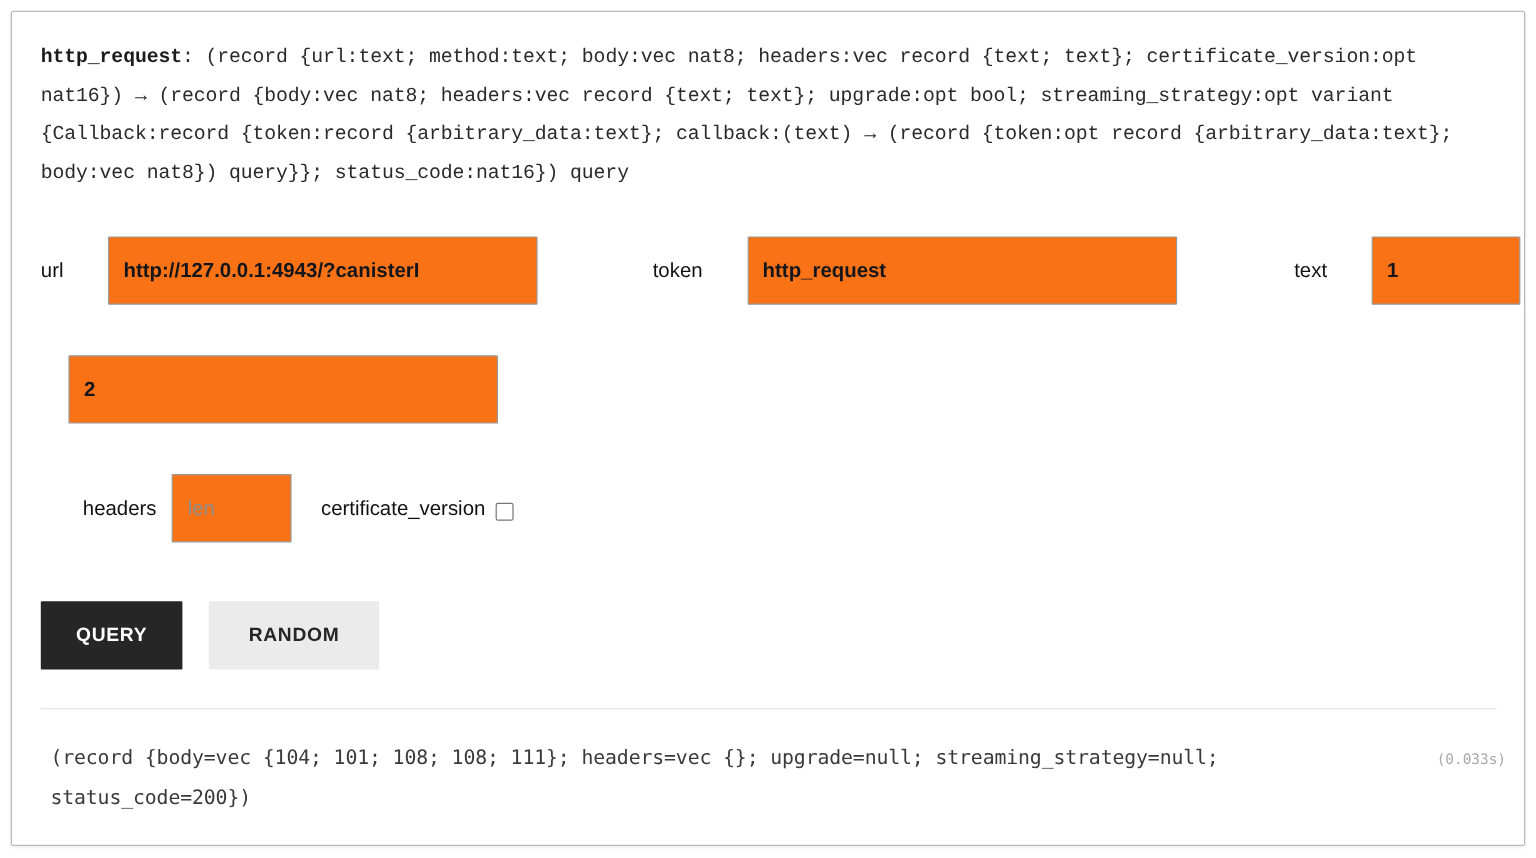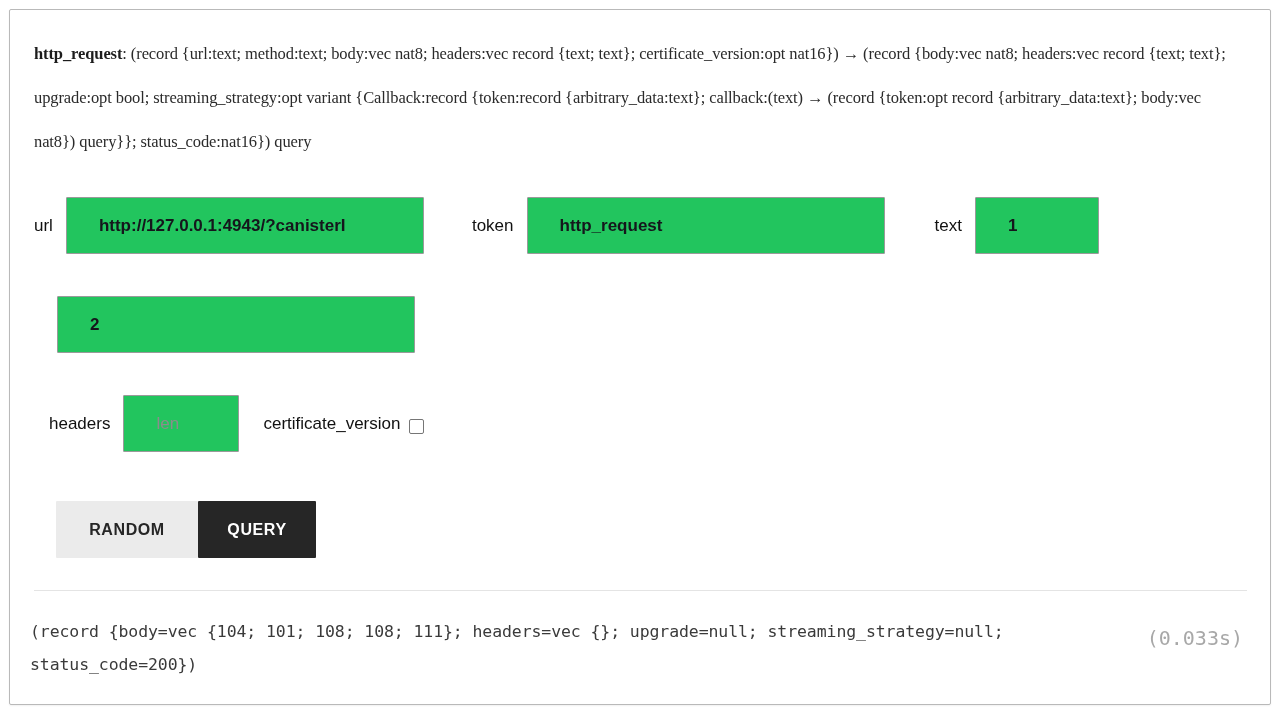--- a/index.html
+++ b/index.html
@@ -31,76 +31,76 @@
 
   .card-inner {
     position: absolute;
     left: 24px;
     top: 22px;
     right: 24px;
   }
 
   
   .signature {
-    font-family: Liberation Serif, serif;
+    font-family: Liberation Mono, monospace;
     font-size: 16.5px;
-    line-height: 44px;
+    line-height: 32px;
     color: #2a2a2a;
     white-space: normal;
     word-break: normal;
     letter-spacing: -0.1px;
     width: 1195px;
   }
   .signature .fn-name {
     font-weight: bold;
     color: #1c1c1c;
   }
 
   
   .arg-row {
     display: flex;
     align-items: center;
     margin-top: 0;
   }
-  .row1 { position: absolute; left: 24px; top: 187px; }
+  .row1 { position: absolute; left: 24px; top: 187px; gap: 24px; }
   .row2 { position: absolute; left: 47px; top: 286px; }
-  .row3 { position: absolute; left: 39px; top: 385px; }
+  .row3 { position: absolute; left: 59px; top: 385px; }
 
   .arg-label {
     font-family: "Liberation Sans", sans-serif;
     font-size: 17px;
     color: #111111;
     margin-right: 13px;
     white-space: nowrap;
   }
 
   .text-input {
     box-sizing: border-box;
     border: 1px solid #9a9a9a;
-    background: #22c55e;
+    background: #f97316;
     font-family: "Liberation Sans", sans-serif;
     font-size: 17px;
     font-weight: bold;
     color: #15161c;
-    padding: 0 32px;
+    padding: 0 12px;
     height: 57px;
     line-height: 55px;
     outline: none;
     border-radius: 1px;
   }
   .text-input::placeholder {
     color: #8c8c8c;
     font-weight: normal;
   }
 
   .input-url    { width: 358px; }
   .input-method { width: 358px; }
   .input-body   { width: 124px; margin-left: 0; }
   .input-nat    { width: 358px; }
-  .input-len    { width: 116px; }
+  .input-len    { width: 100px; }
 
   .spacer-method { width: 48px; }
   .spacer-body   { width: 50px; }
 
   .check-wrap {
     display: flex;
     align-items: flex-end;
     margin-left: 24px;
   }
   .check-label {
@@ -159,38 +159,38 @@
     position: absolute;
     left: 24px;
     top: 580px;
     width: 1213px;
     height: 1px;
     background: #e4e4e4;
   }
 
   .output-block {
     position: absolute;
-    left: 20px;
+    left: 32px;
     top: 605px;
     width: 1213px;
   }
   .output-text {
     font-family: "DejaVu Sans Mono", monospace;
     font-size: 16.5px;
     line-height: 33px;
     color: #3a3a3a;
     width: 1090px;
     letter-spacing: -0.1px;
   }
   .output-time {
     position: absolute;
     right: 0;
     top: 11px;
     font-family: "DejaVu Sans Mono", monospace;
-    font-size: 20px;
+    font-size: 12px;
     color: #a8a8a8;
     white-space: nowrap;
   }
 </style>
 </head>
 <body>
 
 <div class="method-card">
 
   <div class="card-inner">
@@ -215,22 +215,22 @@
   <div class="arg-row row3">
     <span class="arg-label">headers</span>
     <input class="text-input input-len" type="text" placeholder="len" style="">
     <span class="check-wrap">
       <span class="check-label">certificate_version</span>
       <span class="checkbox"></span>
     </span>
   </div>
 
   <div class="button-row">
+    <button class="btn btn-primary">QUERY</button>
     <button class="btn btn-secondary">RANDOM</button>
-    <button class="btn btn-primary">QUERY</button>
   </div>
 
   <div class="divider"></div>
 
   <div class="output-block">
     <div class="output-text">(record {body=vec {104; 101; 108; 108; 111}; headers=vec {}; upgrade=null; streaming_strategy=null; status_code=200})</div>
     <div class="output-time">(0.033s)</div>
   </div>
 
 </div>

